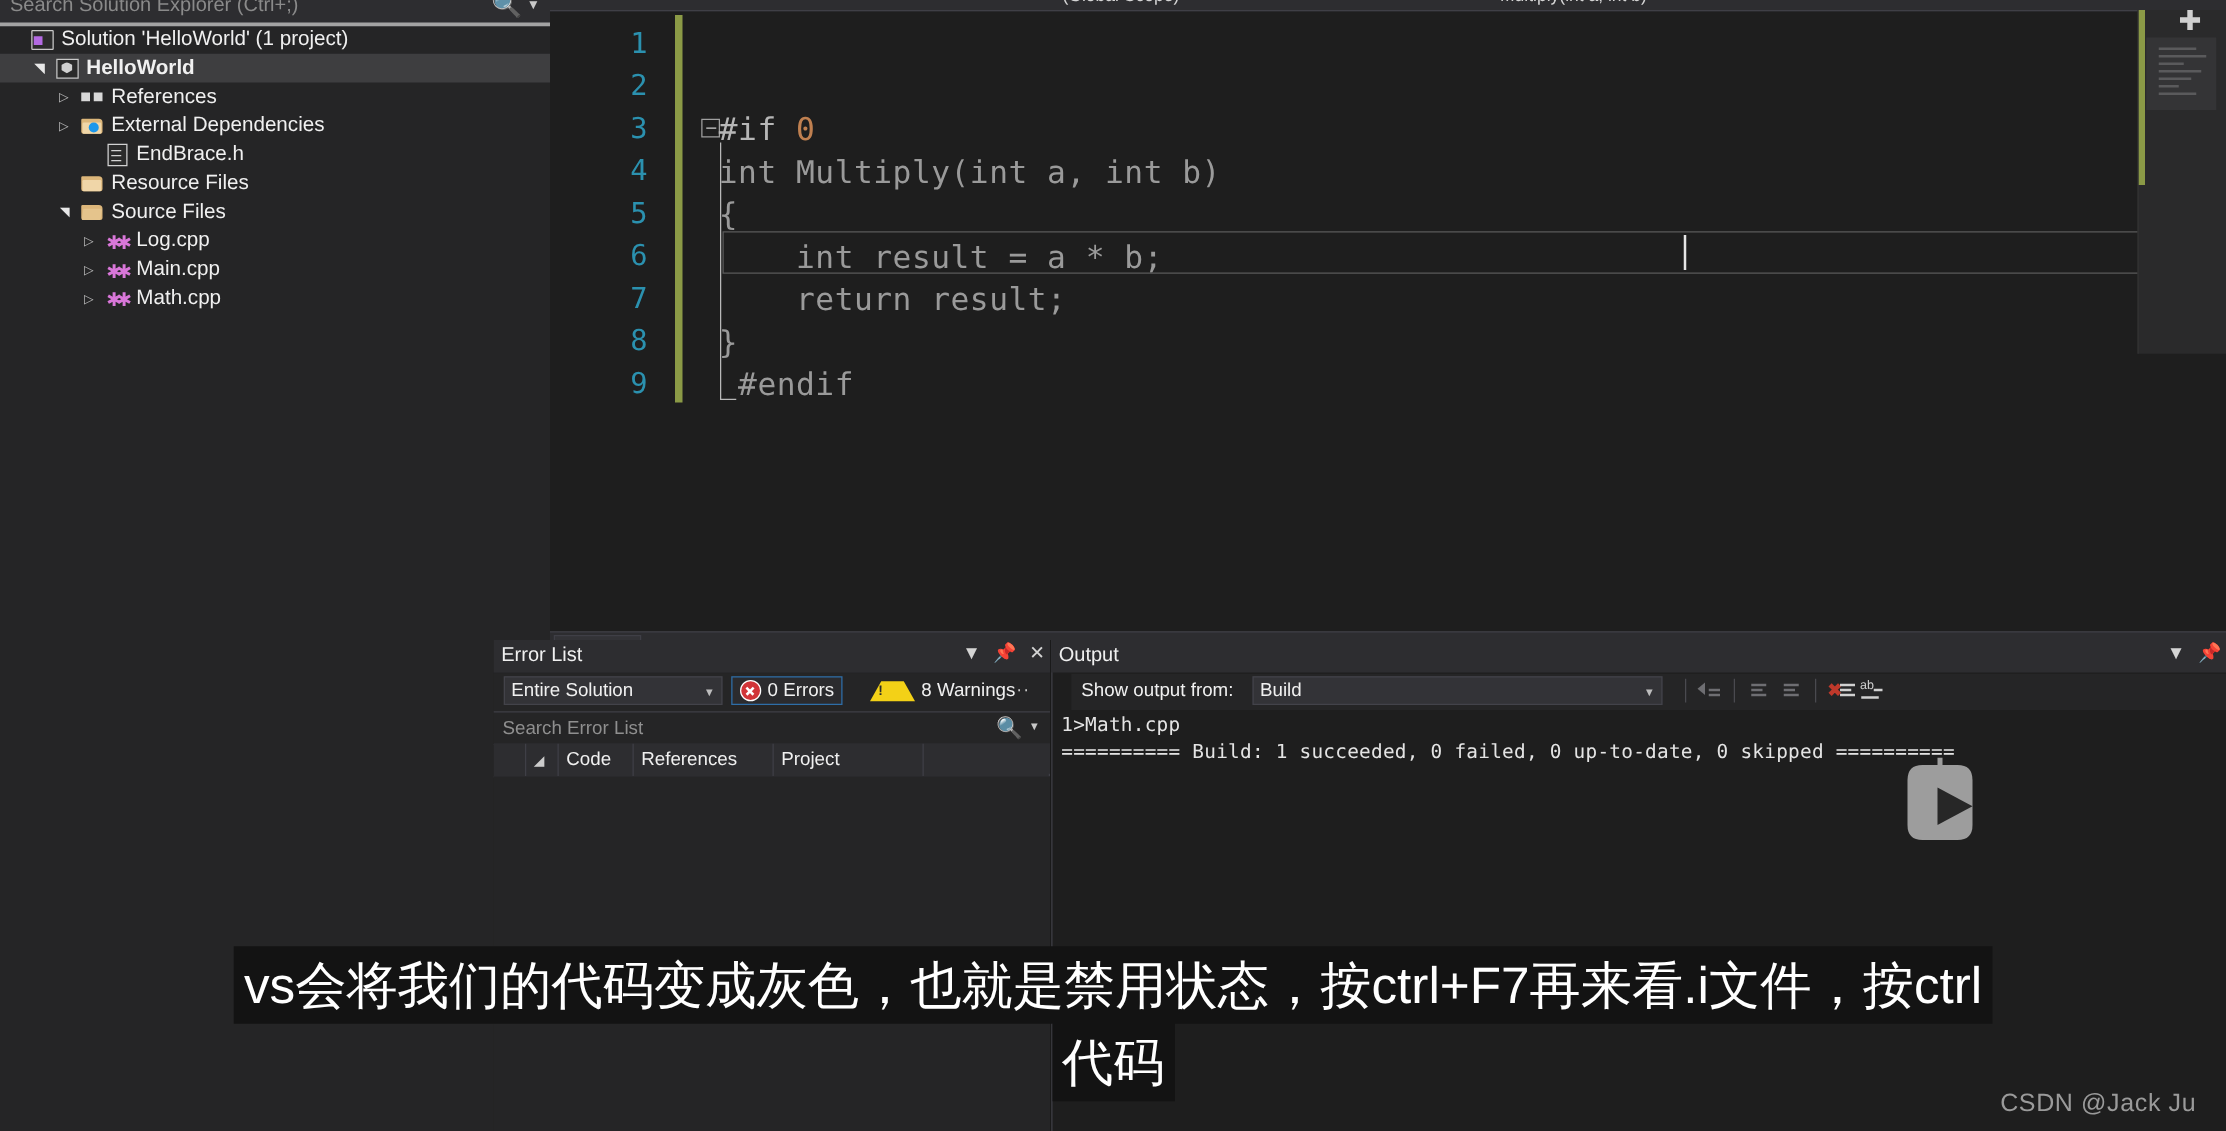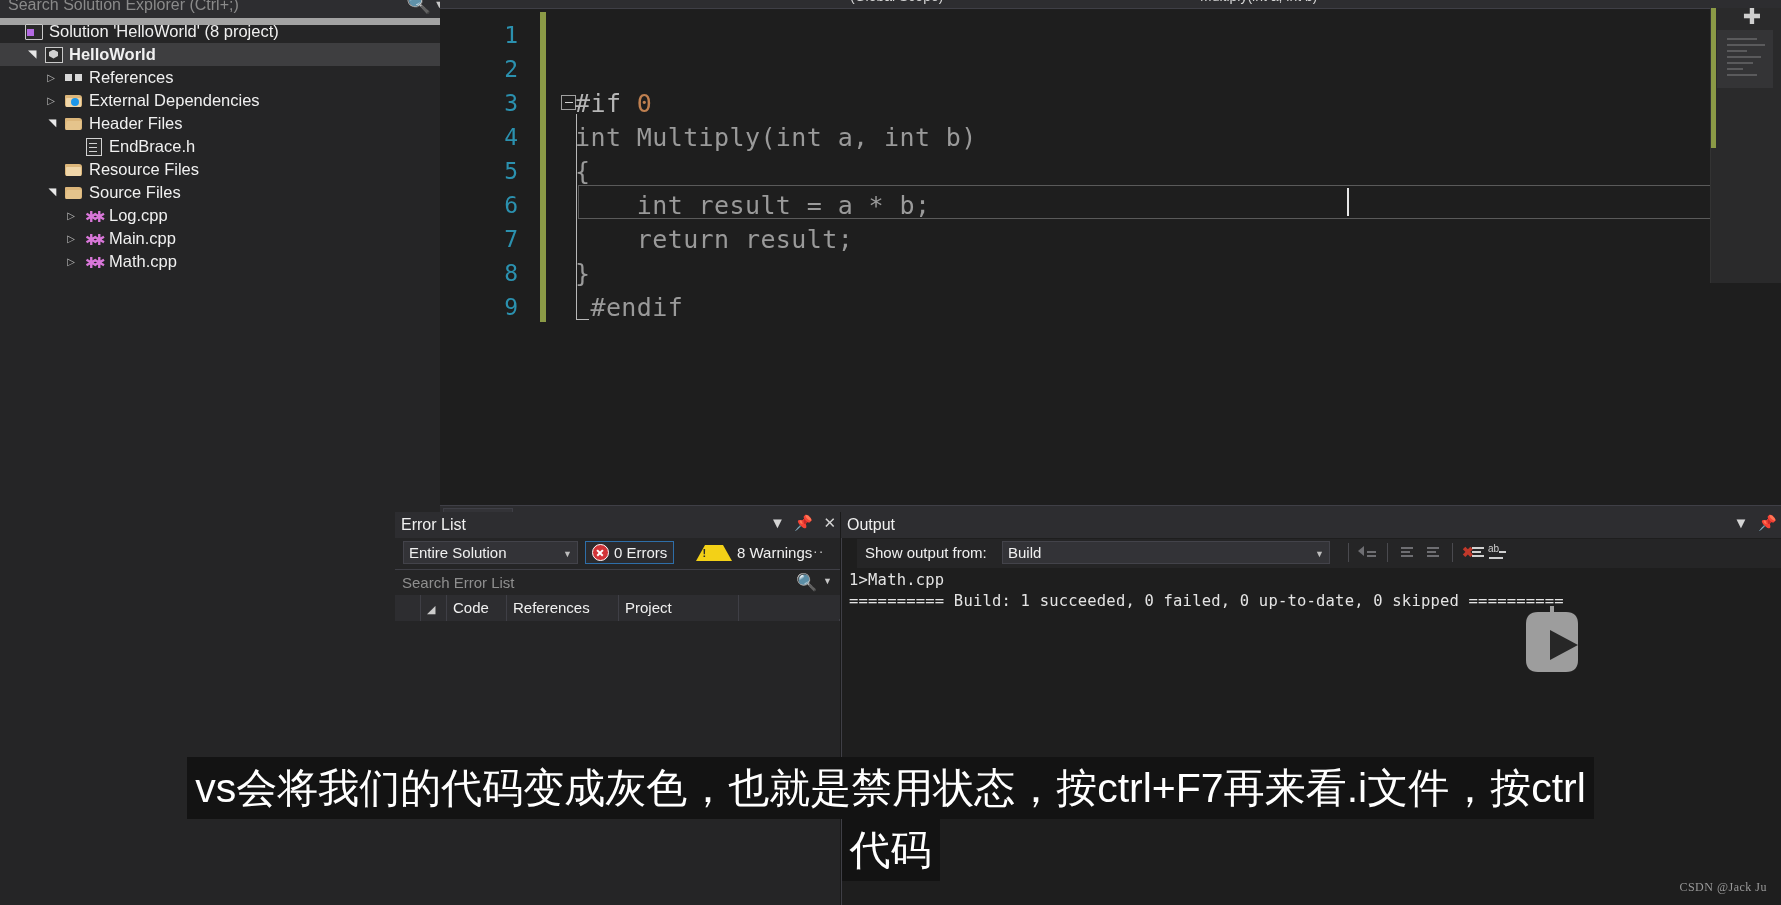--- a/index.html
+++ b/index.html
@@ -21,22 +21,21 @@
     position: absolute;
     left: 0; top: 0;
     width: 440px; height: 905px;
     background: #252526;
   }
   .se-search {
     position: absolute;
     left: 0; top: 0;
     width: 440px; height: 18px;
     background: #2d2d30;
-    border-bottom: 7px solid #a3a3a3;
-    padding-left: 13px;
+    border-bottom: 3px solid #a3a3a3;
   }
   .se-search-text {
     position: absolute;
     left: 8px; top: -4px;
     font-size: 16px;
     color: #8a8a8a;
     white-space: nowrap;
   }
   .se-search-icon {
     position: absolute;
@@ -671,25 +670,25 @@
 
   
   .player-logo {
     position: absolute;
     left: 1520px; top: 606px;
     width: 64px; height: 78px;
     opacity: 0.72;
   }
   .watermark {
     position: absolute;
-    right: 14px; bottom: 10px;
-    font-size: 12px;
+    right: 24px; bottom: 10px;
+    font-size: 20px;
     color: #9a9a9a;
     letter-spacing: 0.5px;
-    font-family: Liberation Serif, serif;
+    font-family: Liberation Sans, sans-serif;
   }
   .subtitle {
     position: absolute;
     left: 0; right: 0;
     bottom: 24px;
     text-align: center;
     pointer-events: none;
   }
   .subtitle span {
     display: inline-block;
@@ -712,21 +711,21 @@
       <div class="se-search-text">Search Solution Explorer (Ctrl+;)</div>
       <div class="se-search-icon">🔍</div>
       <div class="se-search-caret">▼</div>
     </div>
     <div class="tree" id="se-tree">
         <div class="tree-row" style="padding-left: 0px;">
           <span class="expander"></span>
           <span class="node-icon">
             <span class="ic-solution"></span>
           </span>
-          <span class="node-label">Solution 'HelloWorld' (8 project)</span>
+          <span class="node-label">Solution 'HelloWorld' (1 project)</span>
         </div>
         <div class="tree-row selected bold" style="padding-left: 20px;">
           <span class="expander open" style="transform: rotate(-90deg);">◢</span>
           <span class="node-icon">
             <span class="ic-project"></span>
           </span>
           <span class="node-label">HelloWorld</span>
         </div>
         <div class="tree-row" style="padding-left: 40px;">
           <span class="expander">▷</span>
@@ -738,30 +737,20 @@
         <div class="tree-row" style="padding-left: 40px;">
           <span class="expander">▷</span>
           <span class="node-icon">
             <span class="ic-folder ext">
               <span class="f-back"></span>
               <span class="f-front"></span>
               <span class="f-dot"></span>
             </span>
           </span>
           <span class="node-label">External Dependencies</span>
-        </div>
-        <div class="tree-row" style="padding-left: 40px;">
-          <span class="expander open" style="transform: rotate(-90deg);">◢</span>
-          <span class="node-icon">
-            <span class="ic-folder open">
-              <span class="f-back"></span>
-              <span class="f-front"></span>
-            </span>
-          </span>
-          <span class="node-label">Header Files</span>
         </div>
         <div class="tree-row" style="padding-left: 60px;">
           <span class="expander"></span>
           <span class="node-icon">
             <span class="ic-header"></span>
           </span>
           <span class="node-label">EndBrace.h</span>
         </div>
         <div class="tree-row" style="padding-left: 40px;">
           <span class="expander"></span>

